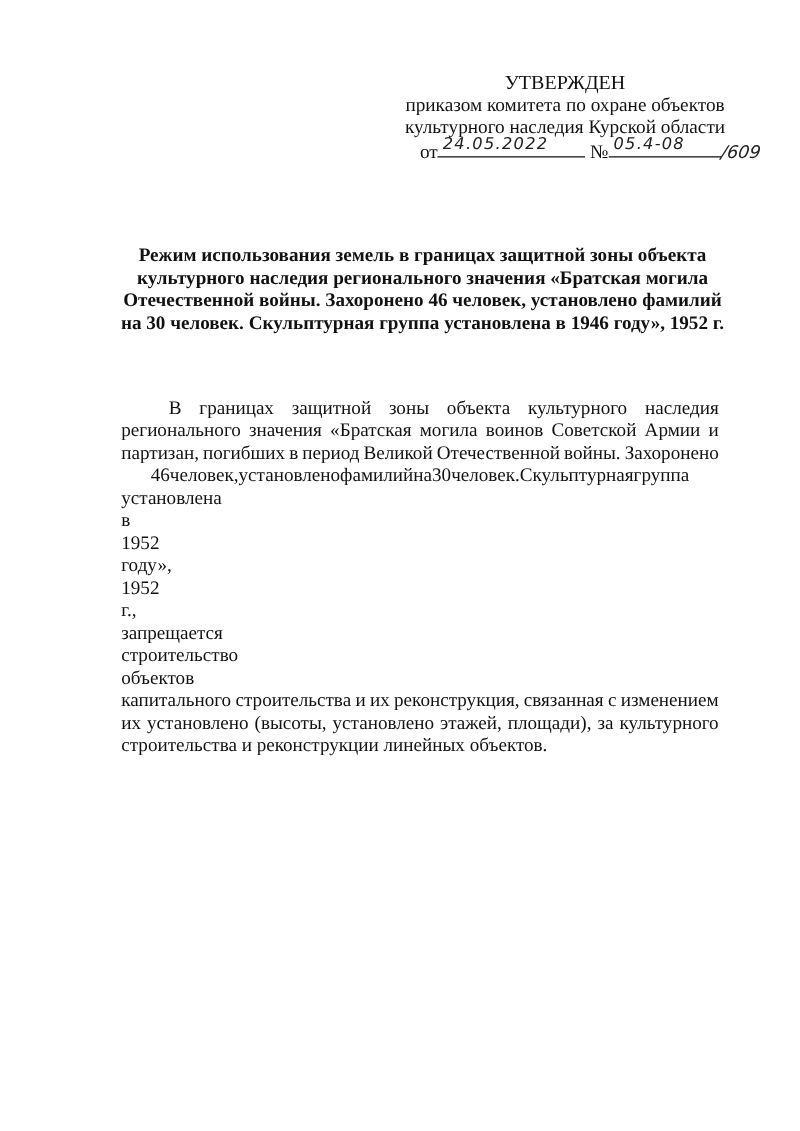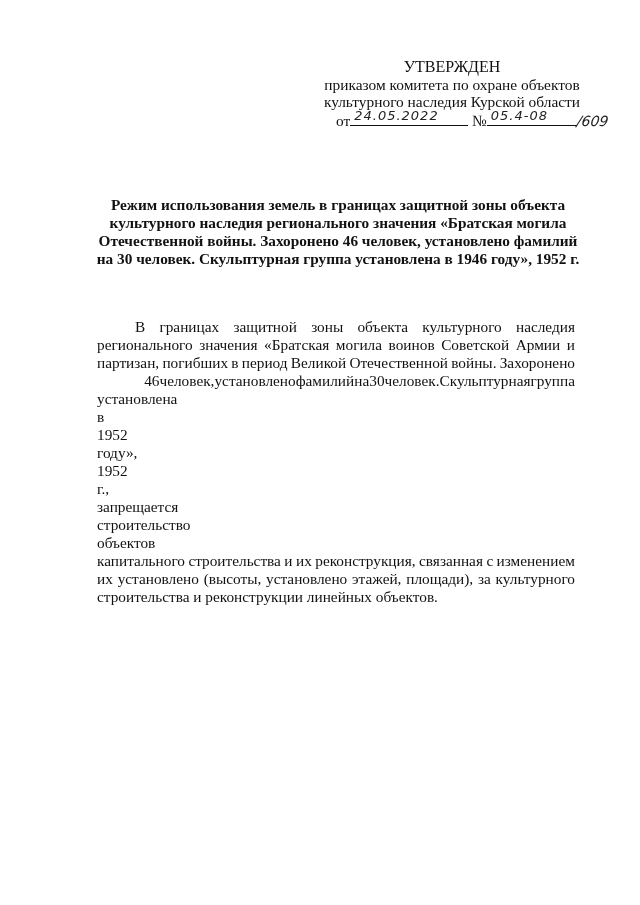--- a/index.html
+++ b/index.html
@@ -94,21 +94,21 @@
     <span class="l" style="display: flex; justify-content: space-between;">
         <span>партизан,</span>
         <span>погибших</span>
         <span>в</span>
         <span>период</span>
         <span>Великой</span>
         <span>Отечественной</span>
         <span>войны.</span>
         <span>Захоронено</span>
       </span>
-    <span class="l" style="display: flex; justify-content: flex-end;">
+    <span class="l" style="display: flex; justify-content: center;">
         <span>46</span>
         <span>человек,</span>
         <span>установлено</span>
         <span>фамилий</span>
         <span>на</span>
         <span>30</span>
         <span>человек.</span>
         <span>Скульптурная</span>
         <span>группа</span>
       </span>

